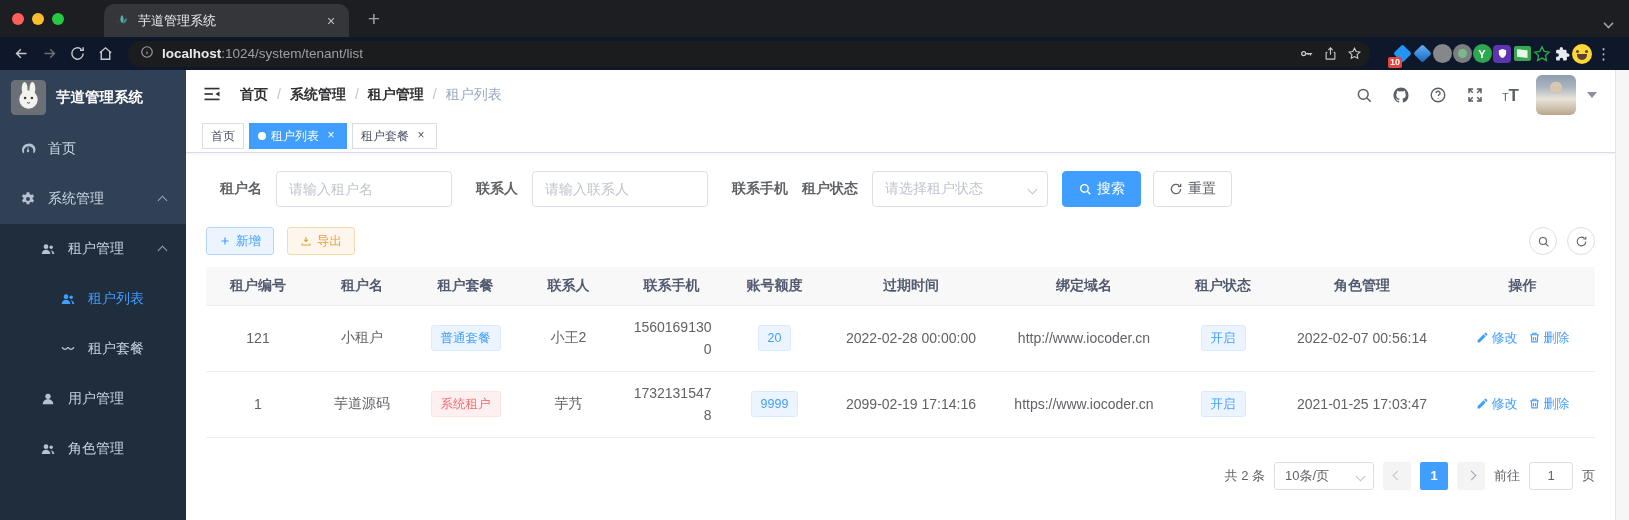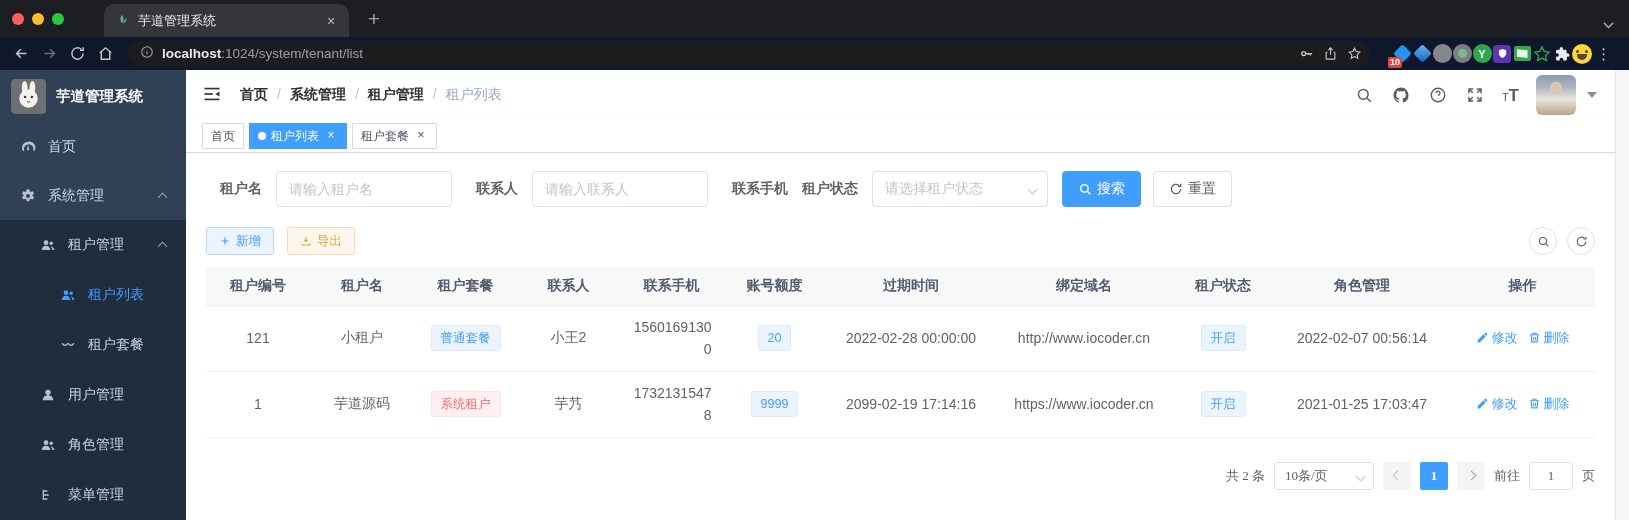--- a/index.html
+++ b/index.html
@@ -146,21 +146,21 @@
   tbody td { height:66px; text-align:center; color:#606266; border-bottom:1px solid #ebeef5; padding:0 6px; }
   .num-wrap { display:inline-block; width:80px; word-break:break-all; line-height:22px;text-align:right; }
   .eltag { display:inline-flex; align-items:center; height:26px; padding:0 9px; border-radius:3px;
     font-size:12.5px; border:1px solid #d9ecff; background:#ecf5ff; color:#409eff; white-space:nowrap; }
   .eltag.red { background:#fef0f0; border-color:#fde2e2; color:#f56c6c; }
   .op-link { display:inline-flex; align-items:center; gap:3px; color:#409eff; font-size:13px;
     cursor:pointer; margin:0 5px; white-space:nowrap; }
   .op-link svg { width:13px; height:13px; }
 
   .pager { display:flex; align-items:center; justify-content:flex-end; margin-top:24px;
-    font-size:13px; color:#606266; gap:9px;font-family:Liberation Serif, serif; }
+    font-size:13px; color:#606266; gap:9px; }
   .pg-select { width:100px; height:28px; border:1px solid #dcdfe6; border-radius:3px; display:flex;
     align-items:center; padding:0 24px 0 10px; position:relative; color:#606266; cursor:pointer; background:#fff; }
   .pg-select .sel-caret { top:10px; right:9px; }
   .pg-btn { width:28px; height:28px; border-radius:2px; background:#f4f4f5; display:flex;
     align-items:center; justify-content:center; cursor:pointer; }
   .pg-chev { width:7px; height:7px; border-right:1.6px solid #999; border-bottom:1.6px solid #999; }
   .pg-chev.left { transform:rotate(135deg); border-color:#c0c4cc; }
   .pg-chev.right { transform:rotate(-45deg); border-color:#9aa0a6; }
   .pg-cur { width:28px; height:28px; border-radius:2px; background:#409eff; color:#fff; font-weight:bold;
     display:flex; align-items:center; justify-content:center; cursor:pointer; }
@@ -357,28 +357,20 @@
       <div class="menu-item lv2">
         <span class="mi-icon">
             <svg viewBox="0 0 24 24" fill="currentColor">
               <circle cx="9" cy="8.5" r="3.5"></circle>
               <path d="M2.5 19.5a6.5 6.5 0 0113 0z"></path>
               <circle cx="16.8" cy="9.5" r="2.6"></circle>
               <path d="M15.9 13.7a8.3 8.3 0 012.7 5.8h2.9c0-3-2.4-5.6-5.6-5.8z"></path>
             </svg>
           </span>
         <span>角色管理</span>
-      </div>
-      <div class="menu-item lv2">
-        <span class="mi-icon">
-            <svg viewBox="0 0 24 24" fill="none" stroke="currentColor" stroke-width="2">
-              <path d="M5 4v15M5 6h6M5 12h8M5 18h6"></path>
-            </svg>
-          </span>
-        <span>菜单管理</span>
       </div>
     </div>
   </aside>
 
   <div class="main">
 
     <div class="navbar">
       <span class="collapse-btn"><svg viewBox="0 0 24 24" fill="currentColor">
             <rect x="3" y="4.5" width="18" height="2"></rect>
             <rect x="3" y="11" width="10" height="2"></rect>

